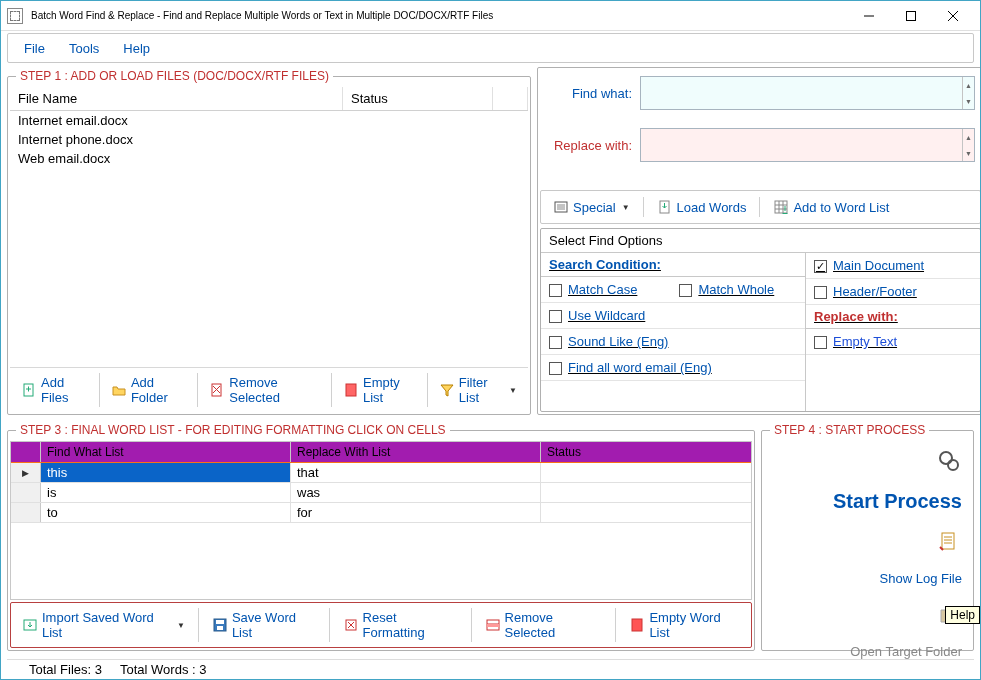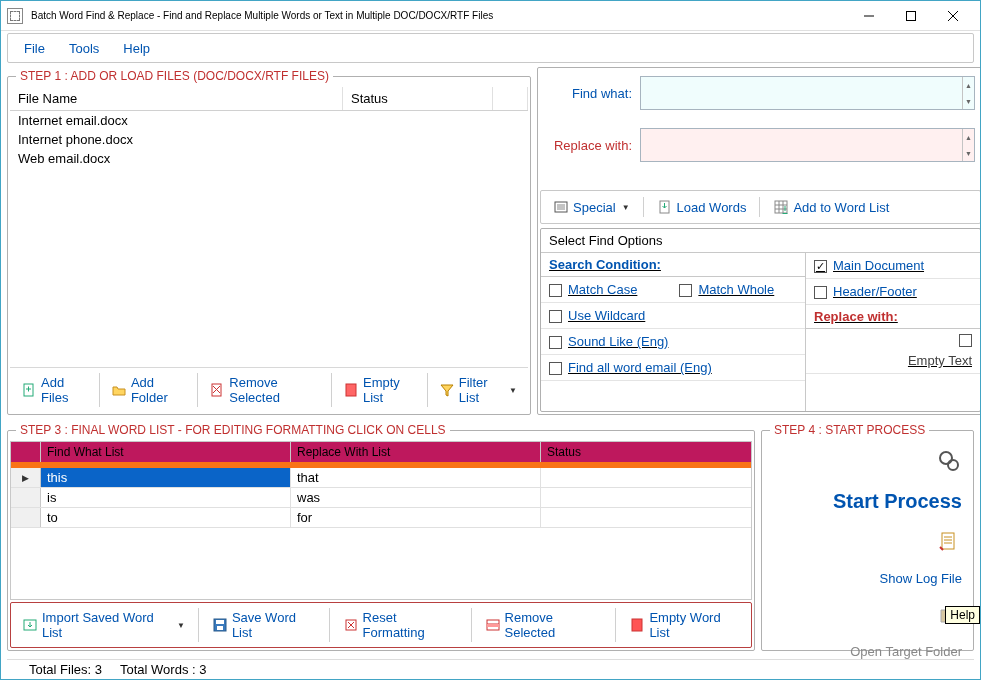--- a/index.html
+++ b/index.html
@@ -50,28 +50,28 @@
   .wordbar { display:flex; padding:3px; gap:2px; border:1px solid #c8c8c8; border-radius:2px; }
   
   .find-options { border:1px solid #b0b0b0; border-radius:2px; flex:1; display:flex; flex-direction:column; }
   .find-options .fo-title { padding:4px 8px; color:#000; border-bottom:1px solid #c8c8c8; }
   .fo-body { display:grid; grid-template-columns: 265px 1fr; flex:1; }
   .fo-col { border-right:1px solid #c8c8c8;text-decoration:underline; }
   .fo-col:last-child { border-right:none; }
   .fo-head { color:#0054b0; font-weight:600; padding:4px 8px; border-bottom:1px solid #c8c8c8; }
   .fo-head.repl { color:#c03030; }
   .fo-cell { display:flex; align-items:flex-end; gap:6px; padding:5px 8px; border-bottom:1px solid #e4e4e4; color:#0054b0; }
-  .fo-cell.red { color:#404040;flex-direction:column; }
+  .fo-cell.red { color:#1d4ed8; }
   .chk { width:13px; height:13px; border:1px solid #555; background:#fff; display:inline-flex; align-items:center; justify-content:center; cursor:pointer; }
   .chk.checked::after { content:"✓"; font-size:11px; color:#000; line-height:1; }
   
   
   .step3box { height:230px; display:flex; flex-direction:column; }
   .wordlist { flex:1; background:#fff; border:1px solid #c8c8c8; display:flex; flex-direction:column; }
-  .wl-head { display:flex; background:#be185d; border-bottom:6px solid #f97316; }
+  .wl-head { display:flex; background:#a21caf; border-bottom:1px solid #f97316; }
   .wl-head .wlh { border-right:1px solid #c8c8c8; padding:3px 6px; font-size:12px; }
   .wlh.rowh { width:30px; }
   .wlh.c1 { width:250px; }
   .wlh.c2 { width:250px; }
   .wlh.c3 { flex:1; border-right:none; }
   .wl-row { display:flex; border-bottom:1px solid #e0e0e0; }
   .wl-row .rowhd { width:30px; border-right:1px solid #c8c8c8; background:#f0f0f0; display:flex; align-items:center; justify-content:center; }
   .wl-row .cell { border-right:1px solid #e0e0e0; padding:2px 6px; font-size:13px; }
   .wl-row .cell.c1 { width:250px; }
   .wl-row .cell.c2 { width:250px; }

